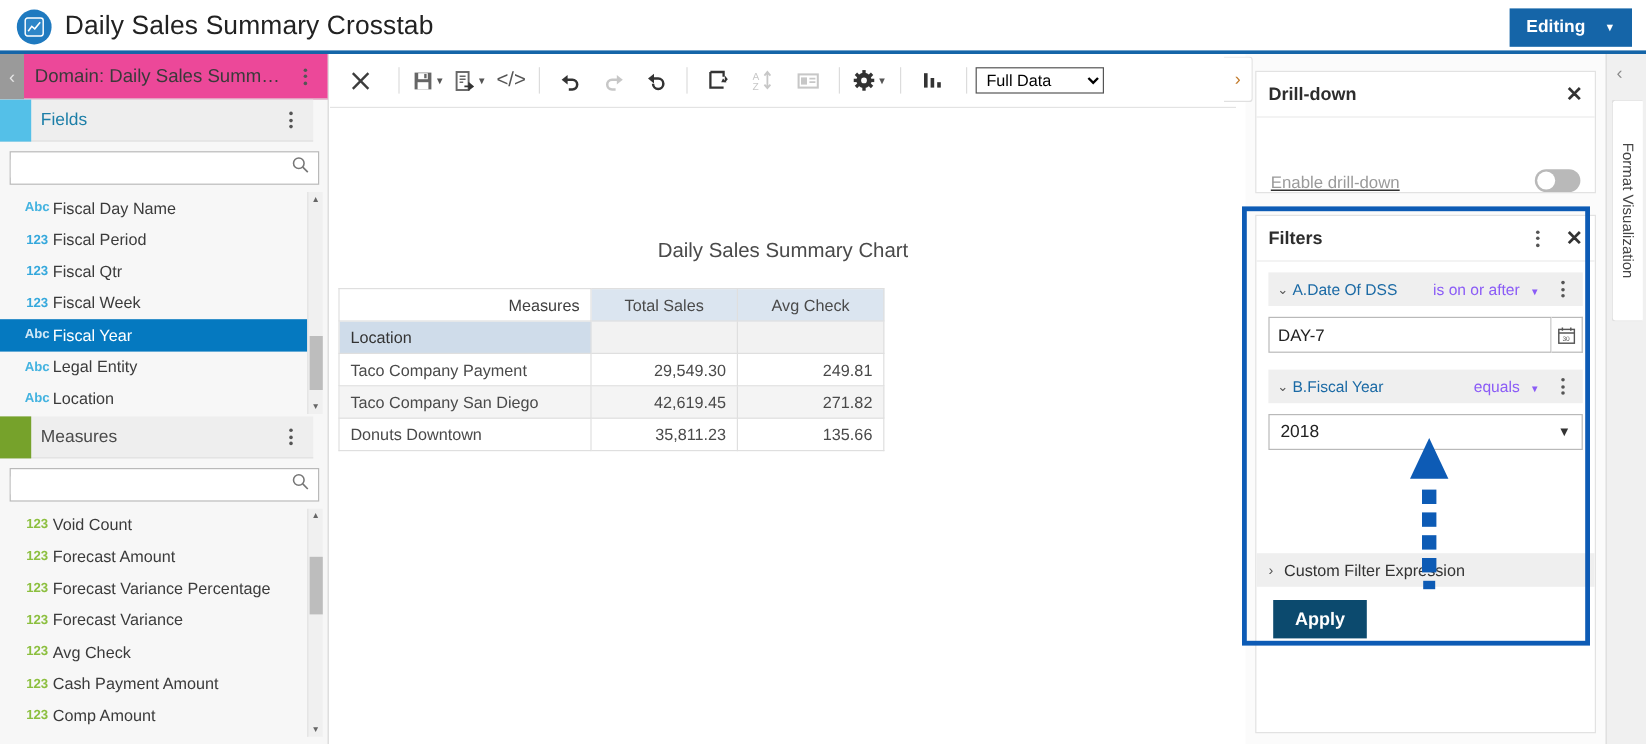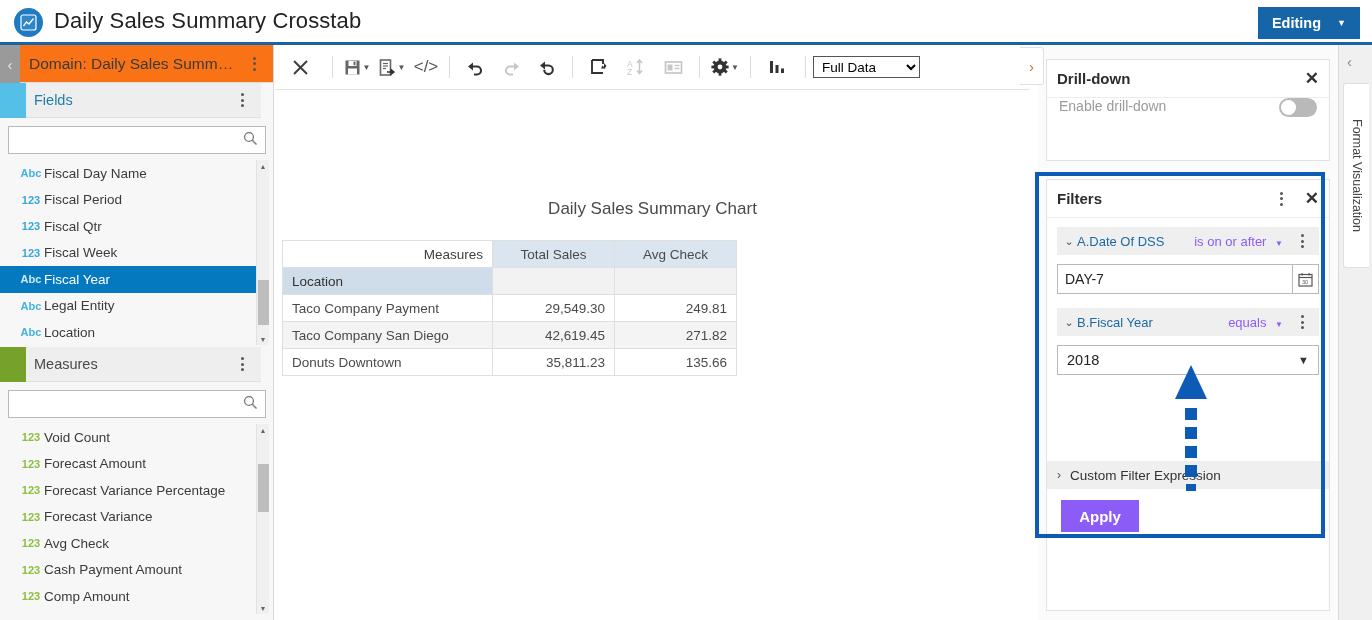--- a/index.html
+++ b/index.html
@@ -41,21 +41,21 @@
     background: #f7f7f7; border-right: 1px solid #d8d8d8;
   }
   .collapse-tab {
     position: absolute; left: 0; top: 0; width: 20px; height: 38px;
     background: #9a9a9a; color: #e8e8e8; cursor: pointer;
     display: flex; align-items: center; justify-content: center;
     font-size: 15px;
   }
   .domain-bar {
     position: absolute; left: 20px; top: 0; right: 0; height: 38px;
-    background: #f97316; border-bottom: 1px solid #dcdcdc;
+    background: #ec4899; border-bottom: 1px solid #dcdcdc;
     display: flex; align-items: center;
   }
   .domain-bar .txt { font-size: 15.5px; color: #3a3a3a; padding-left: 9px; }
   .kebab {
     width: 22px; display: flex; flex-direction: column; align-items: center;
     gap: 2.5px; cursor: pointer; margin-left: auto; margin-right: 8px;
   }
   .kebab i { width: 3px; height: 3px; background: #555; border-radius: 50%; display: block; }
 
   .sec-head {
@@ -189,21 +189,21 @@
     position: absolute; left: 8px; width: 284px;
     background: #fff; border: 1px solid #e2e2e2;
   }
   .card-head {
     height: 38px; display: flex; align-items: center; padding: 0 10px;
     border-bottom: 1px solid #ececec;
   }
   .card-head .t { font-size: 15px; font-weight: bold; color: #2d2d2d; }
   .x-close { margin-left: auto; font-size: 17px; color: #333; cursor: pointer; font-weight: bold; }
   .card-head .kebab { margin-left: auto; margin-right: 12px; }
-  .drill-body { height: 62px; display: flex; align-items: flex-start; padding: 0 12px; }
+  .drill-body { height: 62px; display: flex; align-items: flex-end; padding: 0 12px; text-decoration: underline; }
   .drill-body .lbl { font-size: 14px; color: #9a9a9a; }
   .toggle {
     margin-left: auto; width: 38px; height: 19px; border-radius: 10px;
     background: #b9b9b9; position: relative; cursor: pointer;
   }
   .toggle .knob {
     position: absolute; left: 2px; top: 2px; width: 15px; height: 15px;
     border-radius: 50%; background: #fff;
   }
   .filters-highlight {
@@ -235,21 +235,21 @@
     background: #fff; display: flex; align-items: center; padding: 0 9px;
     font-size: 14.5px; color: #222; cursor: pointer;
   }
   .filter-select .dn { margin-left: auto; font-size: 11px; color: #333; }
   .cfe-row {
     height: 28px; background: #efefef; display: flex; align-items: center;
     padding: 0 10px; font-size: 13.5px; color: #333; cursor: pointer;
   }
   .cfe-row .chev { margin-right: 9px; color: #555; font-size: 12px; }
   .apply-btn {
-    margin: 11px 0 0 14px; height: 32px; width: 78px; background: #8b5cf6;
+    margin: 11px 0 0 14px; height: 32px; width: 78px; background: #0c4a6e;
     color: #fff; border: none; font-size: 15px; font-weight: bold; cursor: pointer;
   }
   .annot { position: absolute; z-index: 4; pointer-events: none; }
 
   
   .fr-strip {
     position: absolute; left: 1338px; top: 45px; width: 34px; height: 575px;
     background: #f0f0f0; border-left: 1px solid #dcdcdc;
   }
   .fr-collapse {

